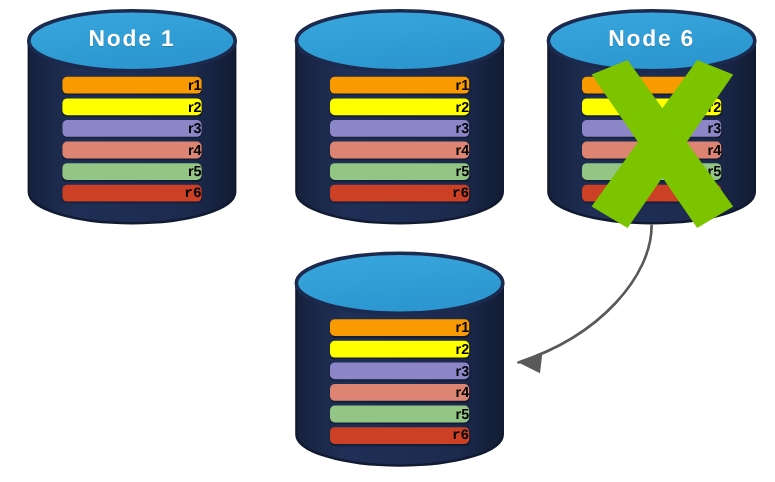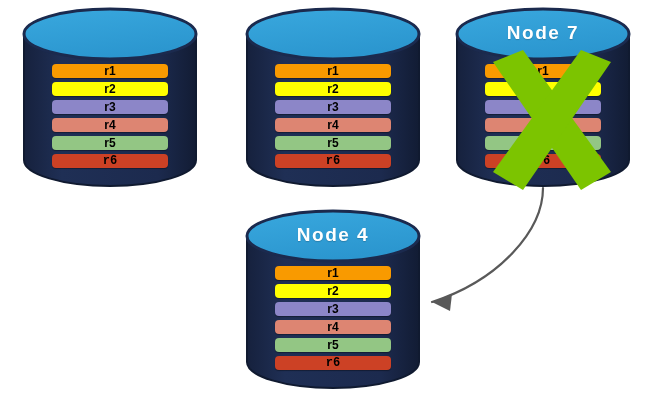--- a/index.html
+++ b/index.html
@@ -50,21 +50,21 @@
   }
   .row-bar {
     position: relative;
     height: 14px;
     margin-bottom: 4px;
     border-radius: 4px;
     color: #000000;
     font-weight: bold;
     font-size: 12px;
     line-height: 14px;
-    text-align: center;
+    text-align: right;
     font-family: "Liberation Sans", sans-serif;
     box-shadow: 0 1px 1px rgba(0,0,0,0.35);
   }
   .row-bar:last-child {
     margin-bottom: 0;
     font-family: Liberation Mono, monospace;
   }
   .cross-overlay {
     position: absolute;
     pointer-events: none;
@@ -95,20 +95,21 @@
         </linearGradient>
         <linearGradient id="topGrad1" x1="0" y1="0" x2="0.4" y2="1">
           <stop offset="0%" stop-color="#39a8de"></stop>
           <stop offset="100%" stop-color="#2b96cf"></stop>
         </linearGradient>
       </defs>
       <path d="M 2 26 L 2 152 A 86 26 0 0 0 174 152 L 174 26 Z" fill="url(#bodyGrad1)"></path>
       <path d="M 2 26 L 2 152 A 86 26 0 0 0 174 152 L 174 26 Z" fill="none" stroke="#101a30" stroke-width="2"></path>
       <ellipse cx="88" cy="26" rx="86" ry="25" fill="url(#topGrad1)" stroke="#1b2a4e" stroke-width="3"></ellipse>
     </svg>
+    <div class="node-label" style="top: 14px;">Node  1</div>
     <div class="rows" style="top: 56px; padding-left: 30px; padding-right: 30px; box-sizing: border-box;">
         <div class="row-bar" style="background: rgb(249, 154, 0); color: rgb(0, 0, 0);">r1</div>
         <div class="row-bar" style="background: rgb(255, 255, 0); color: rgb(0, 0, 0);">r2</div>
         <div class="row-bar" style="background: rgb(140, 134, 200); color: rgb(0, 0, 0);">r3</div>
         <div class="row-bar" style="background: rgb(221, 133, 114); color: rgb(0, 0, 0);">r4</div>
         <div class="row-bar" style="background: rgb(147, 198, 132); color: rgb(0, 0, 0);">r5</div>
         <div class="row-bar" style="background: rgb(204, 65, 37); color: rgb(0, 0, 0);">r6</div>
       </div>
   </div>
 
@@ -127,21 +128,21 @@
         <div class="row-bar" style="background: rgb(204, 65, 37); color: rgb(0, 0, 0);">r6</div>
       </div>
   </div>
 
   <div class="node" id="node-3-el" style="left: 455px; top: 8px; width: 176px; height: 178px;">
     <svg class="node-svg" width="176" height="178" viewBox="0 0 176 178">
       <path d="M 2 26 L 2 152 A 86 26 0 0 0 174 152 L 174 26 Z" fill="url(#bodyGrad1)"></path>
       <path d="M 2 26 L 2 152 A 86 26 0 0 0 174 152 L 174 26 Z" fill="none" stroke="#101a30" stroke-width="2"></path>
       <ellipse cx="88" cy="26" rx="86" ry="25" fill="url(#topGrad1)" stroke="#1b2a4e" stroke-width="3"></ellipse>
     </svg>
-    <div class="node-label" style="top: 14px;">Node  7</div>
+    <div class="node-label" style="top: 14px;">Node  6</div>
     <div class="rows" style="top: 56px; padding-left: 30px; padding-right: 30px; box-sizing: border-box;">
         <div class="row-bar" style="background: rgb(249, 154, 0); color: rgb(0, 0, 0);">r1</div>
         <div class="row-bar" style="background: rgb(255, 255, 0); color: rgb(0, 0, 0);">r2</div>
         <div class="row-bar" style="background: rgb(140, 134, 200); color: rgb(0, 0, 0);">r3</div>
         <div class="row-bar" style="background: rgb(221, 133, 114); color: rgb(0, 0, 0);">r4</div>
         <div class="row-bar" style="background: rgb(147, 198, 132); color: rgb(0, 0, 0);">r5</div>
         <div class="row-bar" style="background: rgb(204, 65, 37); color: rgb(0, 0, 0);">r6</div>
       </div>
     <svg class="cross-overlay" id="node-3-cross" width="126" height="142" viewBox="0 0 126 142" style="left: 34px; top: 42px;">
       <g id="cross-shape-3">
@@ -150,21 +151,20 @@
       </g>
     </svg>
   </div>
 
   <div class="node" id="node-4-el" style="left: 245px; top: 210px; width: 176px; height: 178px;">
     <svg class="node-svg" width="176" height="178" viewBox="0 0 176 178">
       <path d="M 2 26 L 2 152 A 86 26 0 0 0 174 152 L 174 26 Z" fill="url(#bodyGrad1)"></path>
       <path d="M 2 26 L 2 152 A 86 26 0 0 0 174 152 L 174 26 Z" fill="none" stroke="#101a30" stroke-width="2"></path>
       <ellipse cx="88" cy="26" rx="86" ry="25" fill="url(#topGrad1)" stroke="#1b2a4e" stroke-width="3"></ellipse>
     </svg>
-    <div class="node-label" style="top: 14px;">Node  4</div>
     <div class="rows" style="top: 56px; padding-left: 30px; padding-right: 30px; box-sizing: border-box;">
         <div class="row-bar" style="background: rgb(249, 154, 0); color: rgb(0, 0, 0);">r1</div>
         <div class="row-bar" style="background: rgb(255, 255, 0); color: rgb(0, 0, 0);">r2</div>
         <div class="row-bar" style="background: rgb(140, 134, 200); color: rgb(0, 0, 0);">r3</div>
         <div class="row-bar" style="background: rgb(221, 133, 114); color: rgb(0, 0, 0);">r4</div>
         <div class="row-bar" style="background: rgb(147, 198, 132); color: rgb(0, 0, 0);">r5</div>
         <div class="row-bar" style="background: rgb(204, 65, 37); color: rgb(0, 0, 0);">r6</div>
       </div>
   </div>
 

